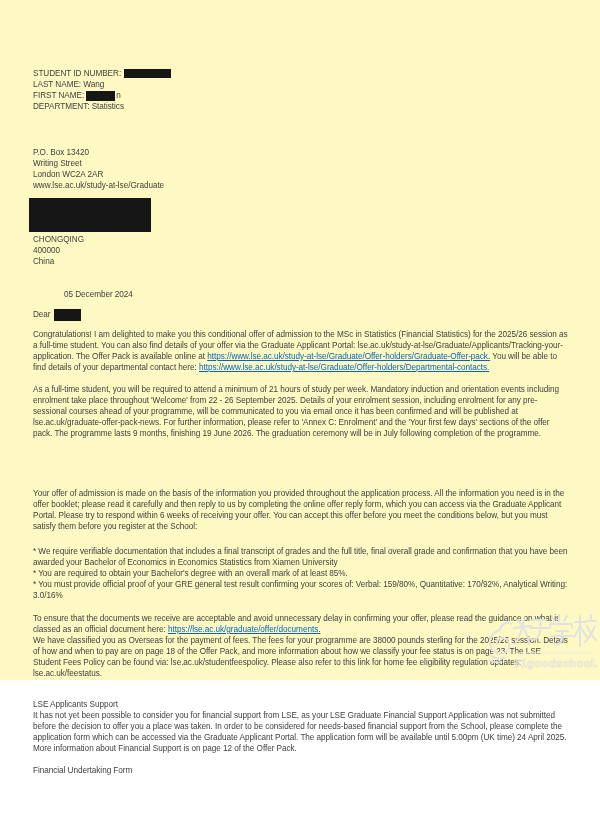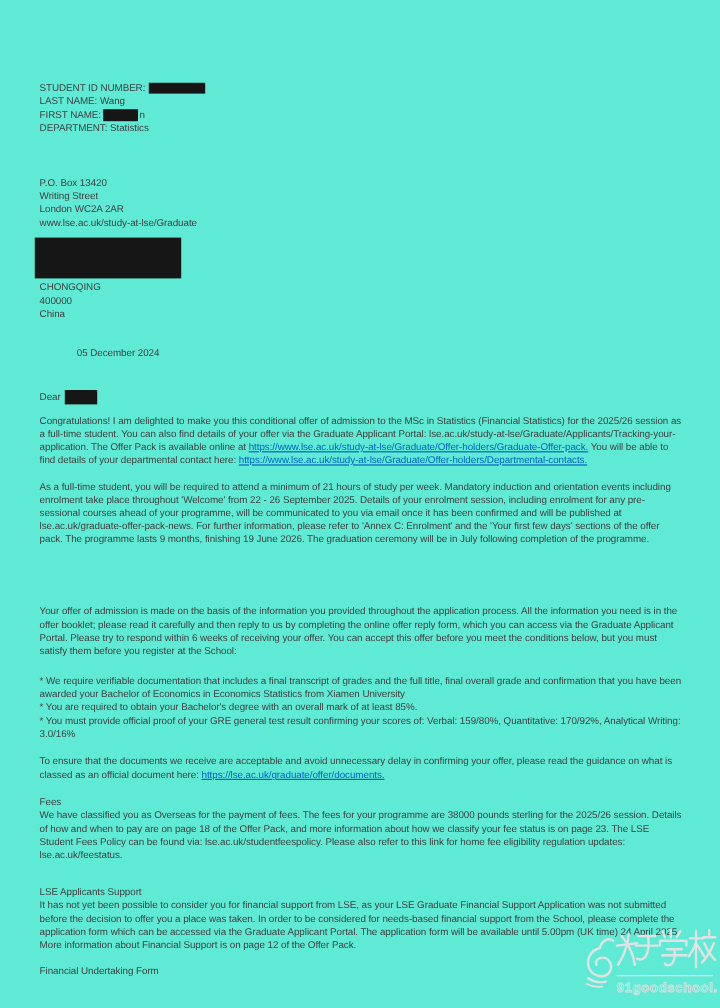--- a/index.html
+++ b/index.html
@@ -1,34 +1,34 @@
 <!DOCTYPE html>
 <html><head>
 <meta charset="utf-8">
 <style>
   html,body{margin:0;padding:0;}
   body{
     width:600px;height:840px;background:#ffffff;overflow:hidden;
     font-family:"Liberation Sans", sans-serif;
   }
   .page{
-    position:relative;width:600px;height:840px;background:#5eead4;
+    position:relative;width:600px;height:680px;background:#fef9c3;
     color:#414141;font-size:8.2px;line-height:11px;letter-spacing:-0.05px;
   }
   .content{position:absolute;left:33px;top:68px;width:537px;}
   .line{white-space:nowrap;}
   .redact{display:inline-block;background:#161616;vertical-align:middle;}
   .redact-id{width:47px;height:9px;margin-left:3px;}
   .redact-first{width:29px;height:10px;margin-left:2px;margin-right:1px;}
   .redact-name{width:27px;height:12px;margin-left:3px;}
   .redact-block{background:#161616;width:122px;height:34px;margin-left:-4px;margin-top:7px;}
   .sender{margin-top:35px;}
   .recipient-lines{margin-top:2px;}
   .date-line{margin-top:22px;padding-left:31px;}
-  .salutation{margin-top:25px;height:13px;}
+  .salutation{margin-top:9px;height:13px;}
   .para{margin:11px 0 0 0;overflow-wrap:break-word;}
   .para-first{margin-top:7px;}
   .gap-large{margin-top:49px;}
   .conditions{margin-top:14px;}
   .doc-note{margin-top:12px;}
   .section-heading{margin-top:12px;}
   .section-heading-fs{margin-top:20px;}
   .section-body{margin:0;overflow-wrap:break-word;}
   .undertaking{margin-top:11px;}
   .lnk{color:#0563c1;text-decoration:underline;cursor:pointer;overflow-wrap:break-word;}
@@ -74,21 +74,20 @@
     <p class="para gap-large"><span>Your offer of admission is made on the basis of the information you provided throughout the application process. All the information you need is in the offer booklet; please read it carefully and then reply to us by completing the online offer reply form, which you can access via the Graduate Applicant Portal. Please try to respond within 6 weeks of receiving your offer.  You can accept this offer before you meet the conditions below, but you must satisfy them before you register at the School:</span></p>
 
     <div class="conditions">
       <div>* We require verifiable documentation that includes a final transcript of grades and the full title, final overall grade and confirmation that you have been awarded your Bachelor of Economics in Economics Statistics from Xiamen University</div>
       <div>* You are required to obtain your Bachelor's degree with an overall mark of at least 85%.</div>
       <div>* You must provide official proof of your GRE general test result confirming your scores of: Verbal: 159/80%, Quantitative: 170/92%, Analytical Writing: 3.0/16%</div>
     </div>
 
     <p class="para doc-note"><span>To ensure that the documents we receive are acceptable and avoid unnecessary delay in confirming your offer, please read the guidance on what is classed as an official document here: </span><a class="lnk">https://lse.ac.uk/graduate/offer/documents.</a></p>
 
-    <div class="section-heading">Fees</div>
     <p class="section-body">We have classified you as Overseas for the payment of fees. The fees for your programme are 38000 pounds sterling for the 2025/26 session. Details of how and when to pay are on page 18 of the Offer Pack, and more information about how we classify your fee status is on page 23. The LSE Student Fees Policy can be found via: lse.ac.uk/studentfeespolicy. Please also refer to this link for home fee eligibility regulation updates: lse.ac.uk/feestatus.</p>
 
     <div class="section-heading-fs">LSE Applicants Support</div>
     <p class="section-body">It has not yet been possible to consider you for financial support from LSE, as your LSE Graduate Financial Support Application was not submitted before the decision to offer you a place was taken. In order to be considered for needs-based financial support from the School, please complete the application form which can be accessed via the Graduate Applicant Portal. The application form will be available until 5.00pm (UK time) 24 April 2025. More information about Financial Support is on page 12 of the Offer Pack.</p>
 
     <div class="undertaking">Financial Undertaking Form</div>
 
   </div>
 
   <div class="watermark">

